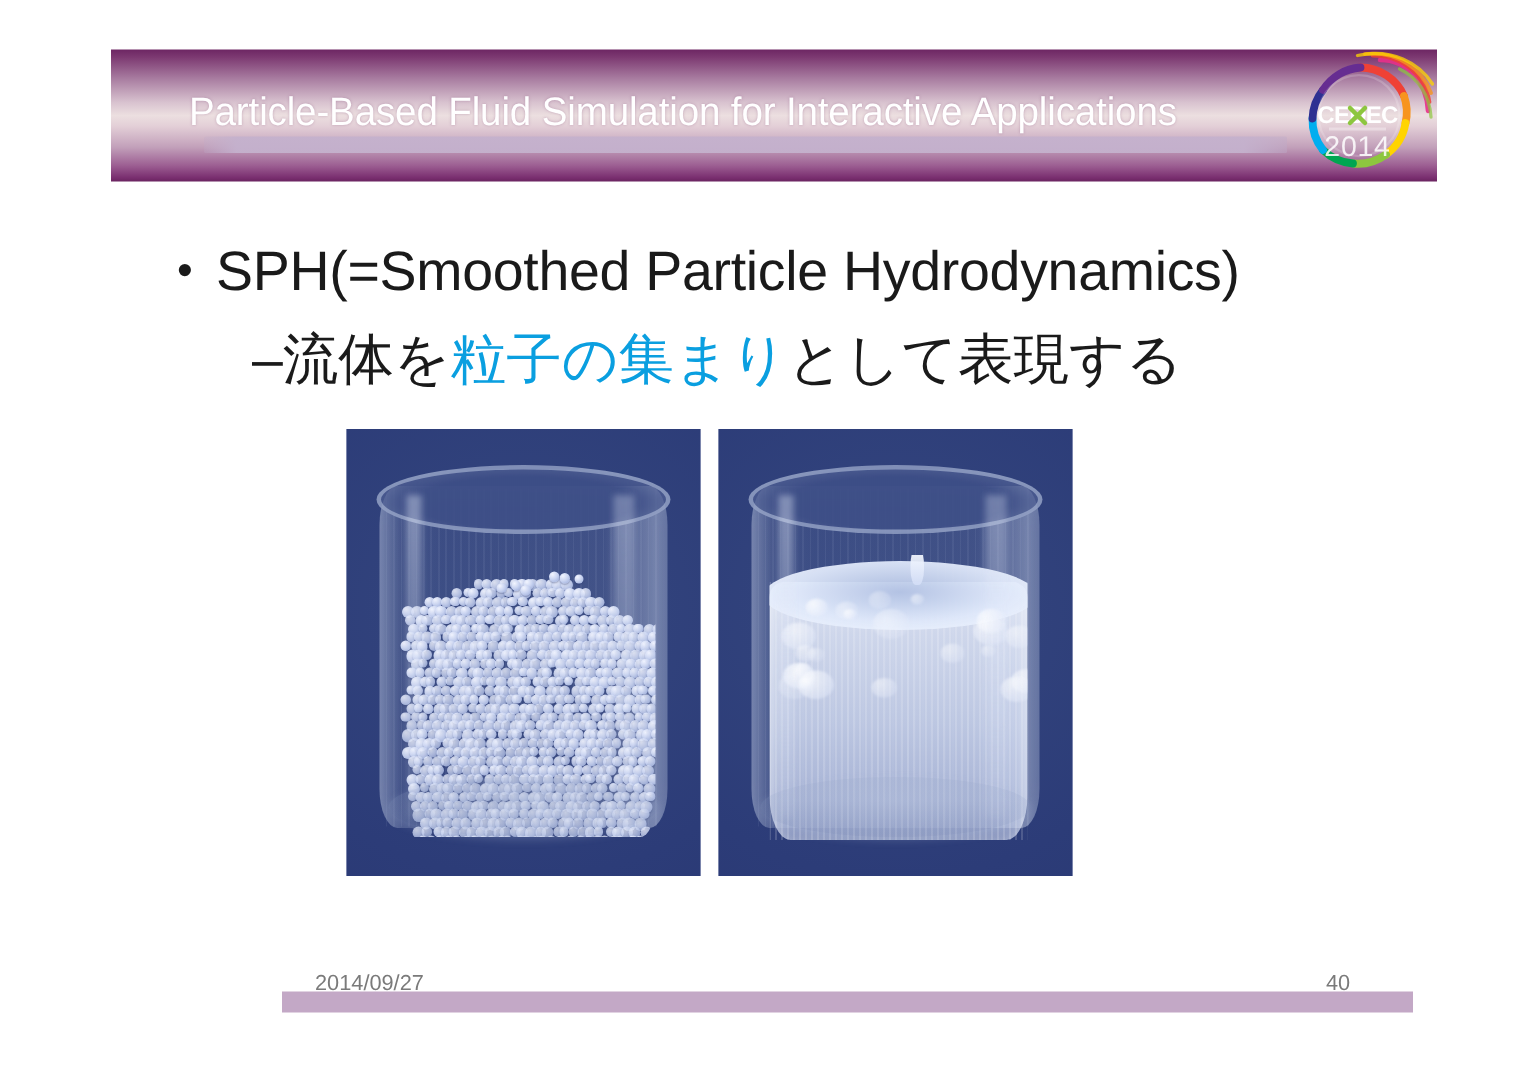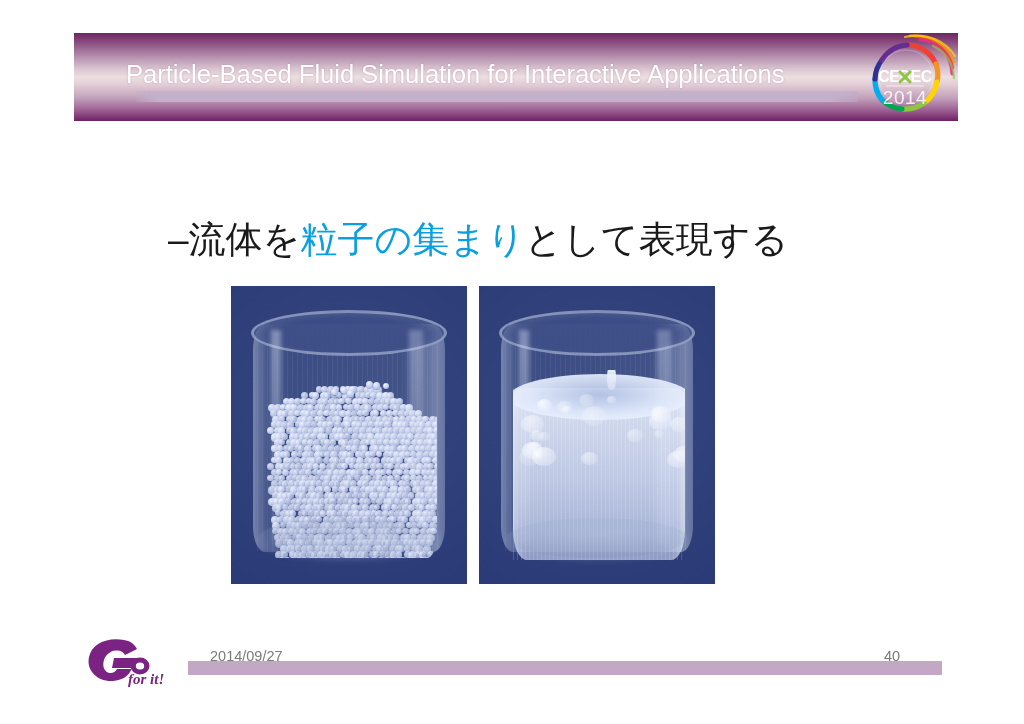--- a/index.html
+++ b/index.html
@@ -389,20 +389,23 @@
           </g>
 
           <rect x="28" y="51" width="38" height="2" fill="rgba(255,255,255,0.35)"></rect>
 
           <text x="47" y="70" text-anchor="middle" font-family="Liberation Sans, sans-serif" font-size="19" fill="rgba(255,255,255,0.85)" letter-spacing="0.5">2014</text>
         </g>
       </svg>
     </div>
   </div>
 
+  <div class="bullet-line">
+    <span class="bullet-dot">•</span><span>SPH(=Smoothed Particle Hydrodynamics)</span>
+  </div>
 
   <div class="sub-line">
     <span class="dash">–</span><span>流体を</span><span class="hl-cyan">粒子の集まり</span><span>として表現する</span>
   </div>
 
   <div class="figures">
 
     <div class="fig left">
       <div class="fig-bg"></div>
       <div class="cup">
@@ -1280,30 +1283,14 @@
         <div class="cup-shine s2"></div>
       </div>
     </div>
   </div>
 
 
   <div class="footer-bar"></div>
   <div class="footer-date">2014/09/27</div>
   <div class="footer-page">40</div>
 
-  <div class="go-logo">
-    <svg width="110" height="54" viewBox="0 0 110 54" xmlns="http://www.w3.org/2000/svg">
-      <g fill="#7b2382">
-
-        <path d="M40 4 C24 1 8 7 5 21 C2 35 14 46 29 45 C38 44.4 45 40 47.5 33 L33 33
-                 C31.5 36 28.5 37.5 25.5 37 C21 36.2 18.5 31.5 19.5 26 C20.6 19.5 25.5 15 32 14.5
-                 C36.5 14.2 39.5 16 41 19 L53 13 C50 7.5 46 5 40 4 Z"></path>
-        <path d="M30 22 L52 22 L50 32 L28 32 Z"></path>
-
-        <ellipse cx="56" cy="30" rx="9.5" ry="8.5"></ellipse>
-        <ellipse cx="56" cy="30" rx="4.2" ry="3.6" fill="#ffffff"></ellipse>
-      </g>
-
-      <text x="44" y="48" font-family="Liberation Serif, serif" font-size="15" font-weight="bold" font-style="italic" fill="#7b2382">for it!</text>
-    </svg>
-  </div>
 
 </div>
 
 </body></html>

